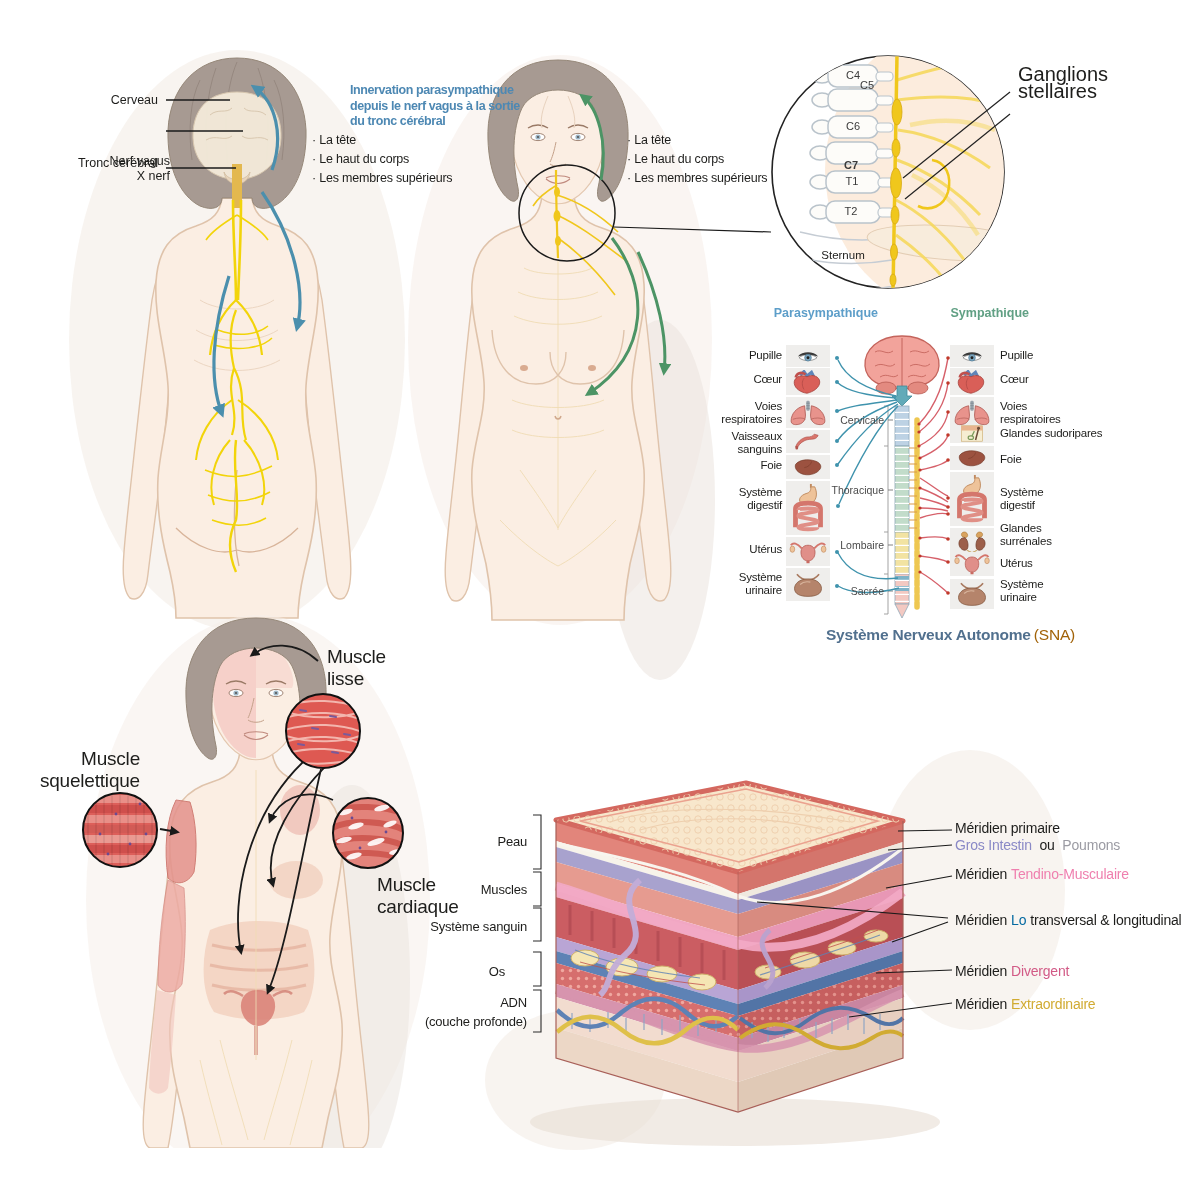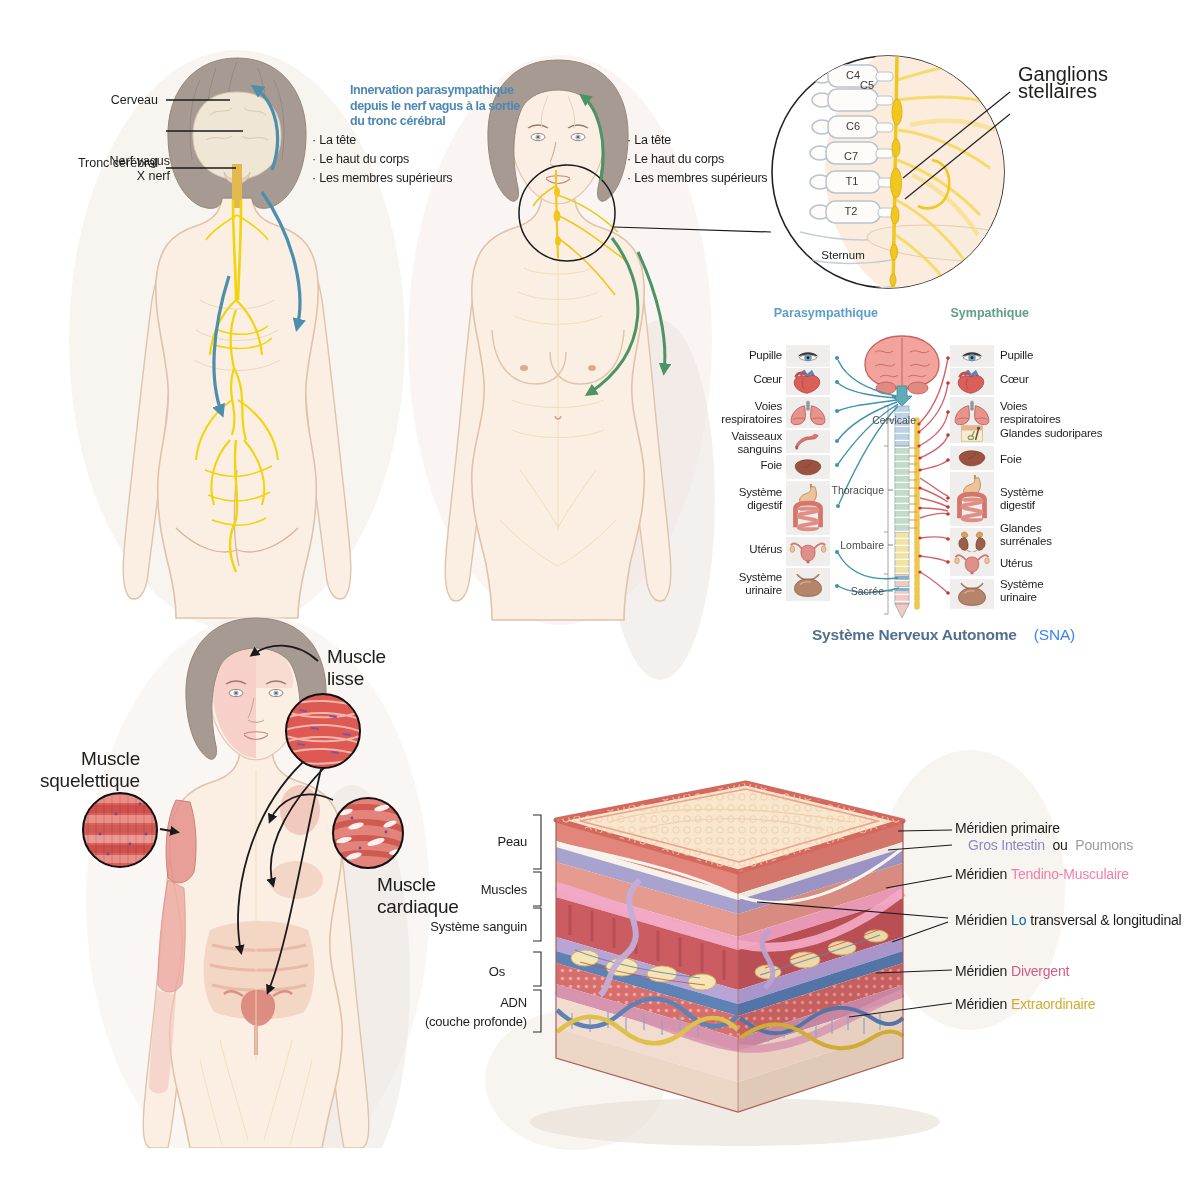--- a/index.html
+++ b/index.html
@@ -14,21 +14,21 @@
   .head.blue{color:#4d88b3;margin-left:40px;}
   .head.green{color:#67a171;}
   .bullet{font-size:12.5px;line-height:19px;letter-spacing:-0.2px;}
   .bullet::before{content:"· ";}
   .vert{font-size:11px;color:#3a3a3a;width:26px;text-align:center;}
   .callout{font-size:20px;line-height:17px;width:84px;}
   .coltitle{font-size:12.5px;font-weight:bold;}
   .organ{font-size:11.5px;line-height:12.5px;letter-spacing:-0.2px;}
   .region{font-size:10.5px;color:#4a4a4a;}
   .snatitle{font-size:15.5px;font-weight:bold;color:#51708e;letter-spacing:-0.2px;}
-  .snatitle .sfx{font-weight:normal;color:#3b82f6;margin-left:17px;}
+  .snatitle .sfx{font-weight:normal;color:#a16207;margin-left:3px;}
   .muscle{font-size:19px;line-height:22px;letter-spacing:-0.2px;}
   .layer{font-size:13px;line-height:19px;letter-spacing:-0.2px;}
   .merid{font-size:14px;line-height:17px;letter-spacing:-0.2px;}
   .merid .c{margin-left:4px;}
   .c.gi{color:#8a89c6;} .c.pm{color:#9b9ba3;} .c.tm{color:#ef7fae;}
   .c.lo{color:#0369a1;} .c.dv{color:#d25a86;} .c.ex{color:#d1ab32;}
 </style>
 </head>
 <body>
 
@@ -630,21 +630,21 @@
 
 <div class="t" style="left:627px;top:131px;width:170px;">
   <div class="bullet">La tête</div>
   <div class="bullet">Le haut du corps</div>
   <div class="bullet">Les membres supérieurs</div>
 </div>
 
 <div class="t vert" style="left:840px;top:69px;">C4</div>
 <div class="t vert" style="left:840px;top:79px;margin-left:14px;">C5</div>
 <div class="t vert" style="left:840px;top:120px;">C6</div>
-<div class="t vert" style="left:838px;top:150px;">C7</div>
+<div class="t vert" style="left:838px;top:159px;font-weight:bold;">C7</div>
 <div class="t vert" style="left:839px;top:175px;">T1</div>
 <div class="t vert" style="left:838px;top:205px;">T2</div>
 <div class="t" style="left:815px;top:249px;width:56px;text-align:center;font-size:11.5px;">Sternum</div>
 <div class="t callout" style="left:1018px;top:66px;">Ganglions stellaires</div>
 
 <div class="t coltitle ctr" style="left:758px;top:306px;width:120px;color:#5d9ec9;">Parasympathique</div>
 <div class="t coltitle ctr" style="left:929px;top:306px;width:100px;color:#61a084;">Sympathique</div>
 
 <div class="t organ ra" style="left:714px;top:349px;width:68px;">Pupille</div>
 <div class="t organ ra" style="left:714px;top:373px;width:68px;">Cœur</div>
@@ -658,21 +658,21 @@
 <div class="t organ" style="left:1000px;top:349px;width:62px;">Pupille</div>
 <div class="t organ" style="left:1000px;top:373px;width:62px;">Cœur</div>
 <div class="t organ" style="left:1000px;top:400px;width:62px;">Voies respiratoires</div>
 <div class="t organ" style="left:1000px;top:427px;width:130px;white-space:nowrap;">Glandes sudoripares</div>
 <div class="t organ" style="left:1000px;top:453px;width:62px;">Foie</div>
 <div class="t organ" style="left:1000px;top:486px;width:62px;">Système digestif</div>
 <div class="t organ" style="left:1000px;top:522px;width:62px;">Glandes surrénales</div>
 <div class="t organ" style="left:1000px;top:557px;width:62px;">Utérus</div>
 <div class="t organ" style="left:1000px;top:578px;width:62px;">Système urinaire</div>
 
-<div class="t region ra" style="left:826px;top:414px;width:58px;margin-left:32px;">Cervicale</div>
+<div class="t region ra" style="left:826px;top:414px;width:58px;">Cervicale</div>
 <div class="t region ra" style="left:820px;top:484px;width:64px;">Thoracique</div>
 <div class="t region ra" style="left:826px;top:539px;width:58px;">Lombaire</div>
 <div class="t region ra" style="left:832px;top:585px;width:52px;">Sacrée</div>
 
 <div class="t snatitle ctr" style="left:735px;top:626px;width:340px;">
   <span>Système Nerveux Autonome</span><span class="sfx">(SNA)</span>
 </div>
 
 <div class="t muscle" style="left:327px;top:646px;width:60px;">Muscle lisse</div>
 <div class="t muscle ra" style="left:28px;top:748px;width:112px;">Muscle squelettique</div>
@@ -683,21 +683,21 @@
 <div class="t layer ra" style="left:407px;top:917px;width:120px;">Système sanguin</div>
 <div class="t layer ra" style="left:415px;top:962px;width:90px;">Os</div>
 <div class="t layer ra" style="left:397px;top:993px;width:130px;">
   <div>ADN</div>
   <div>(couche profonde)</div>
 </div>
 
 <div class="t merid" style="left:955px;top:820px;width:240px;">
   <div>Méridien primaire</div>
   <div>
-    <span class="c gi" style="margin-left:13px;">Gros Intestin</span>
+    <span class="c gi" style="margin-left:0;">Gros Intestin</span>
     <span class="c">ou</span>
     <span class="c pm">Poumons</span>
   </div>
 </div>
 <div class="t merid" style="left:955px;top:866px;width:240px;">
   <span>Méridien</span><span class="c tm">Tendino-Musculaire</span>
 </div>
 <div class="t merid" style="left:955px;top:912px;width:240px;">
   <span>Méridien</span><span class="c lo">Lo</span><span class="c">transversal &amp; longitudinal</span>
 </div>

